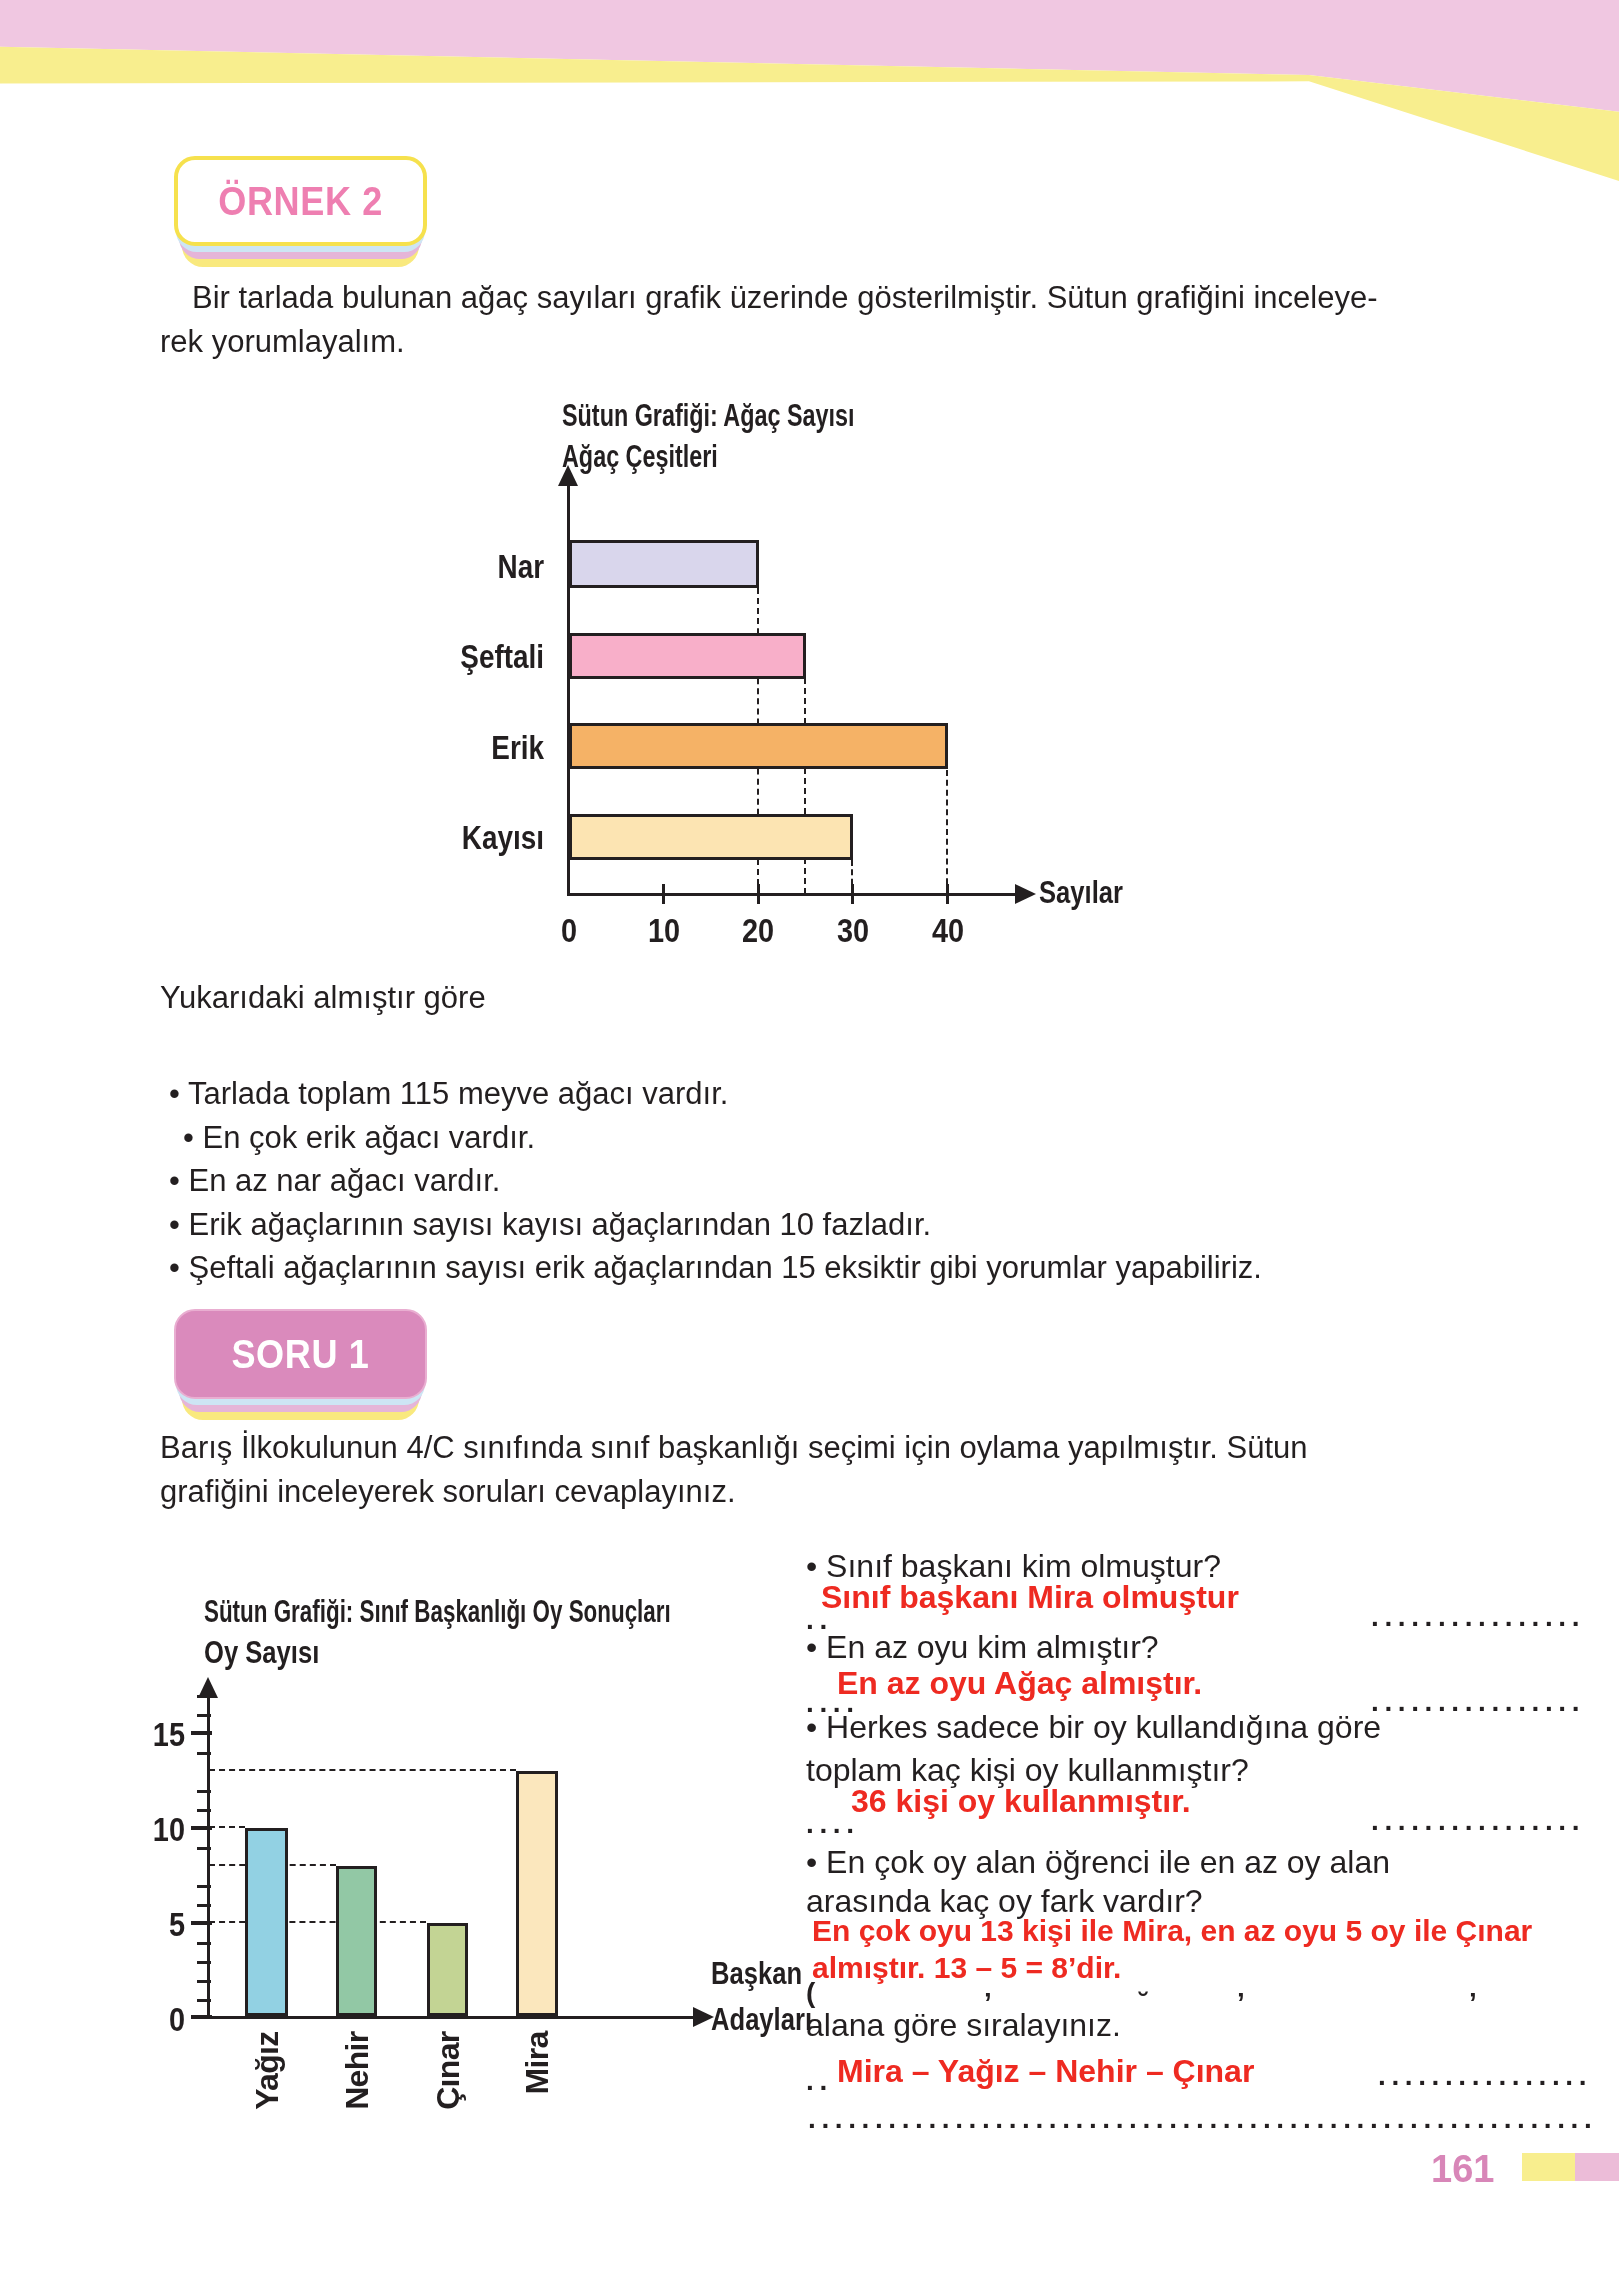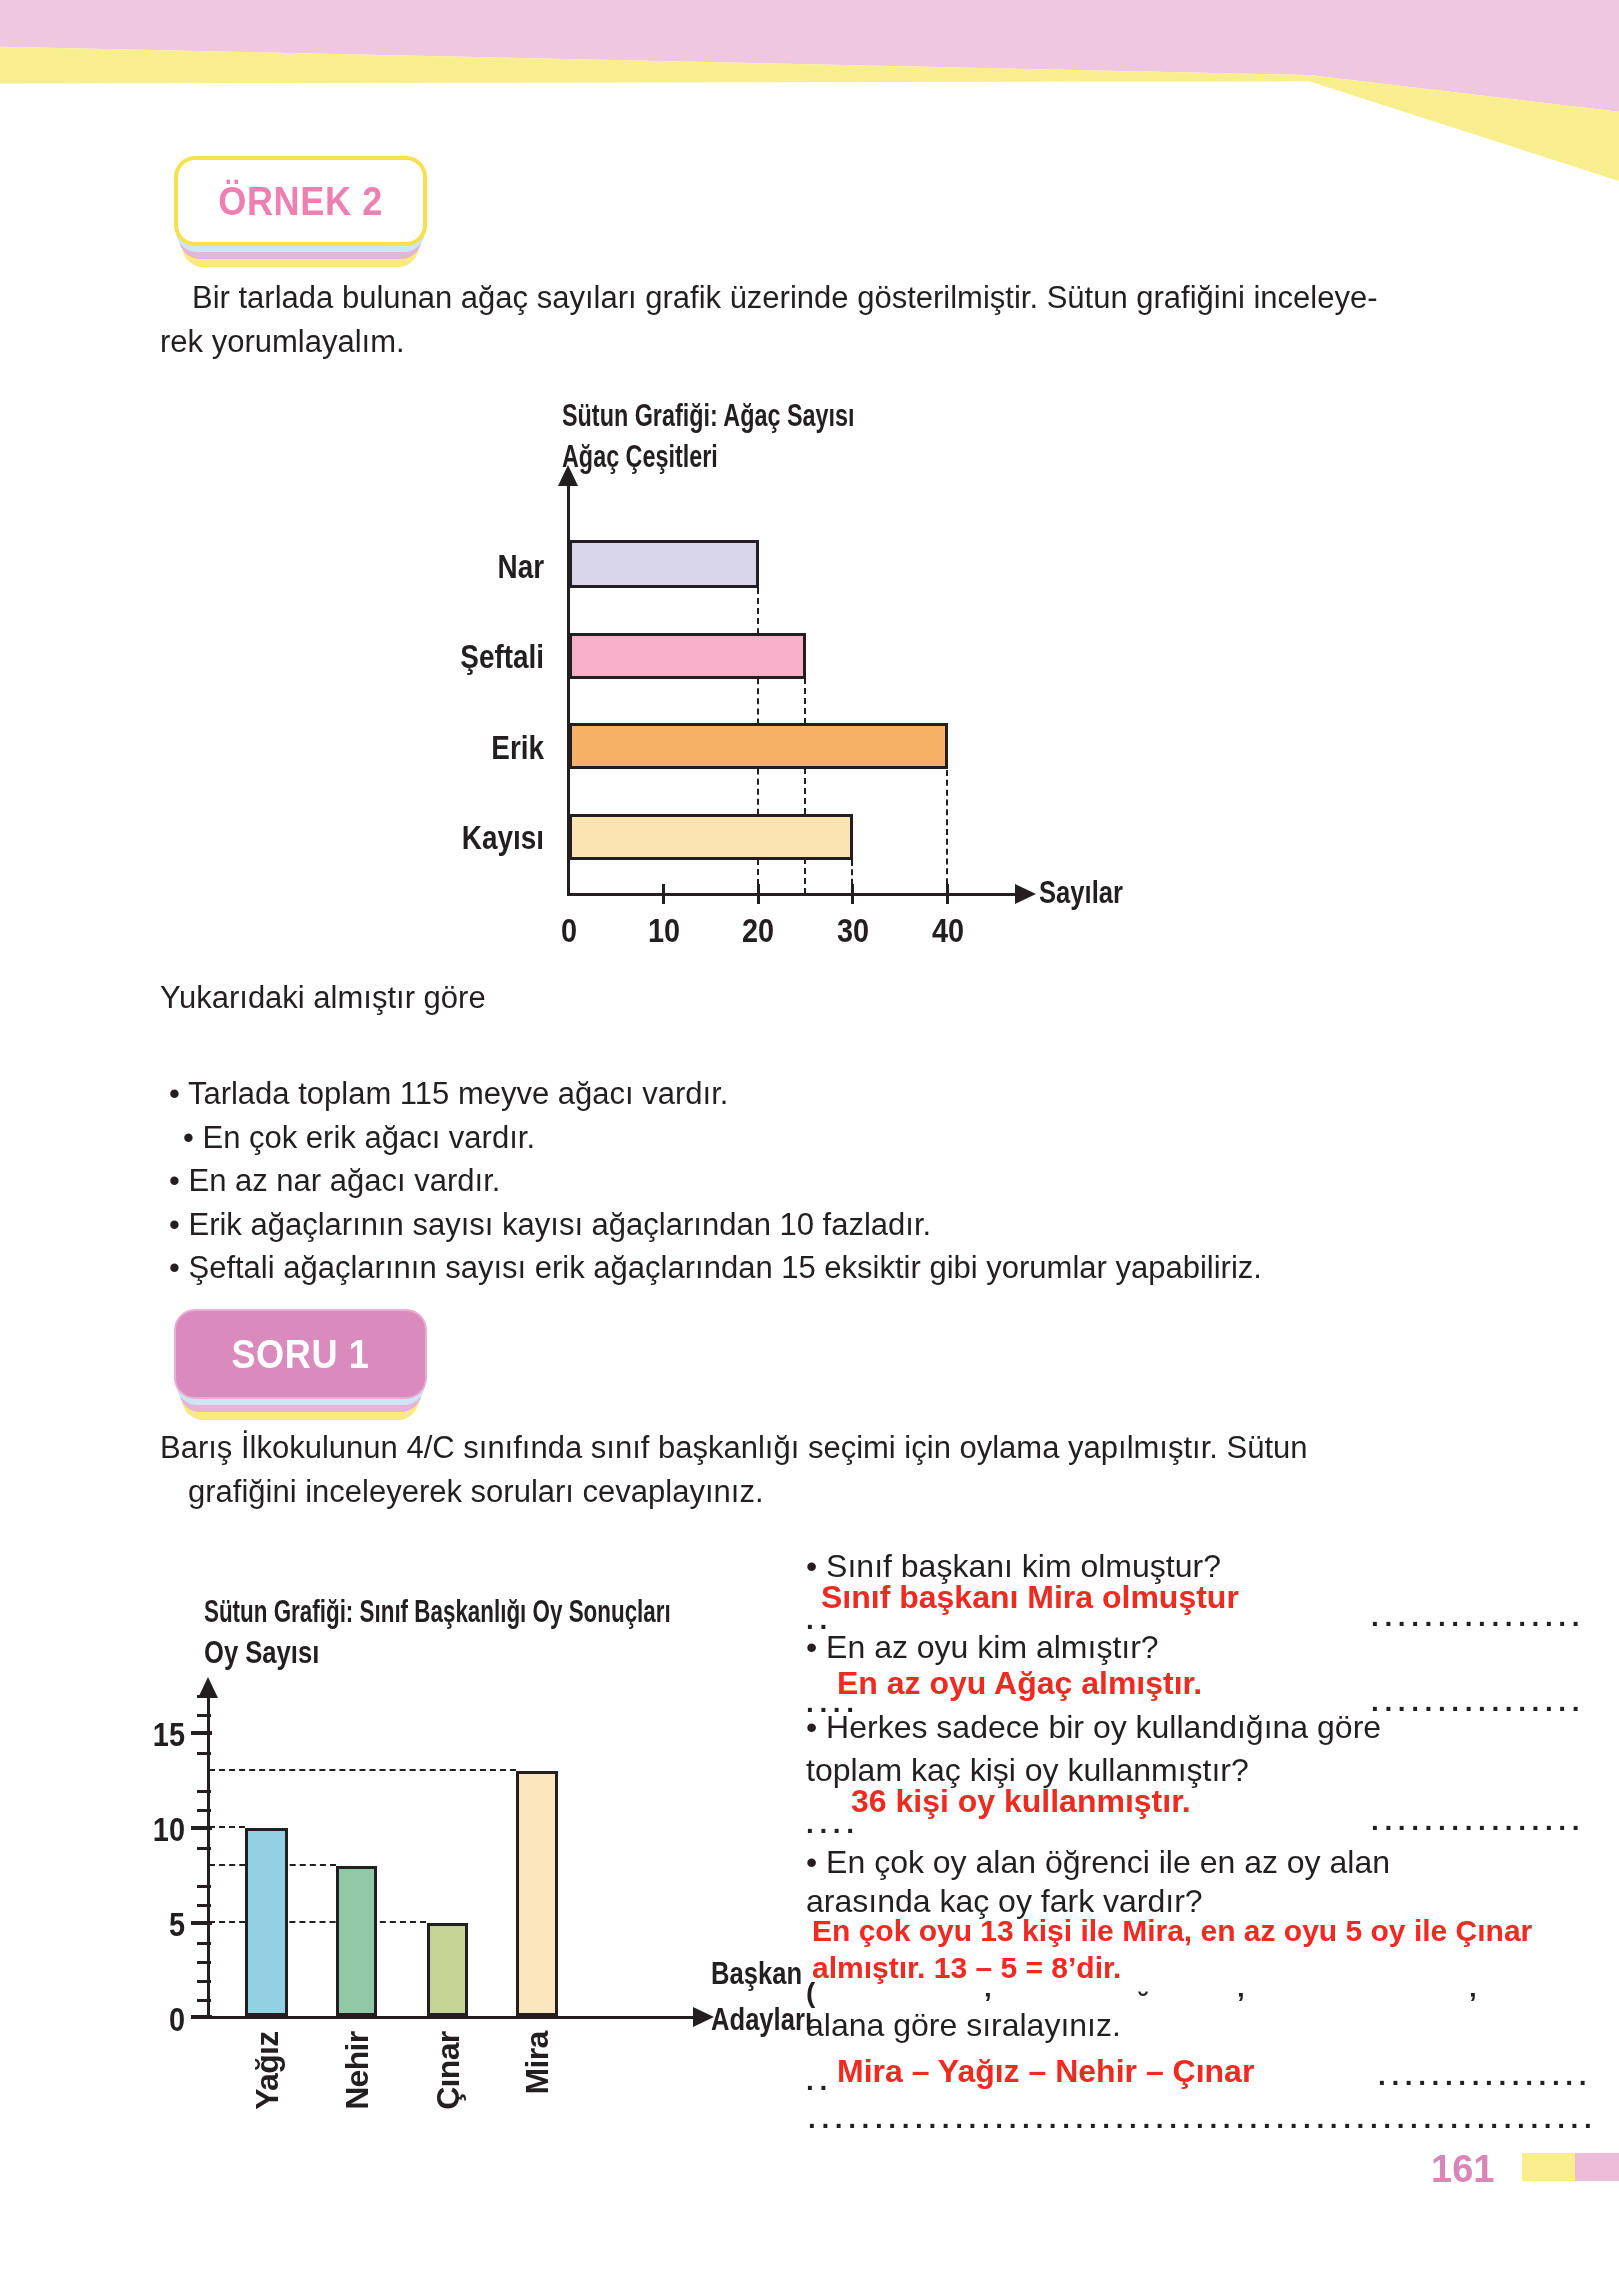--- a/index.html
+++ b/index.html
@@ -110,21 +110,21 @@
   <div class="badge" style="left:174px;top:1309px;">
     <div class="layer l-yellow"></div>
     <div class="layer l-pink"></div>
     <div class="layer l-blue"></div>
     <div class="bcard bcard-pink">
       <span>SORU 1</span>
     </div>
   </div>
 
   <div class="t body" style="left:160px;top:1431px;">Barış İlkokulunun 4/C sınıfında sınıf başkanlığı seçimi için oylama yapılmıştır. Sütun</div>
-  <div class="t body" style="left:160px;top:1475px;margin-left:28px;">grafiğini inceleyerek soruları cevaplayınız.</div>
+  <div class="t body" style="left:160px;top:1475px;">grafiğini inceleyerek soruları cevaplayınız.</div>
 
   <div class="t cond" style="left:204px;top:1594px;font-size:32px;transform:scaleX(0.7);transform-origin:0 0;">Sütun Grafiği: Sınıf Başkanlığı Oy Sonuçları</div>
   <div class="t cond" style="left:204px;top:1635px;font-size:32px;transform:scaleX(0.8);transform-origin:0 0;">Oy Sayısı</div>
 
   <div class="dash-h" style="left:209px;top:1769px;width:307px;"></div>
   <div class="dash-h" style="left:209px;top:1826px;width:36px;"></div>
   <div class="dash-h" style="left:209px;top:1864px;width:127px;"></div>
   <div class="dash-h" style="left:209px;top:1921px;width:217px;"></div>
 
   <div class="bar" style="left:245px;top:1828px;width:43px;height:188px;background:#92d1e3;"></div>

